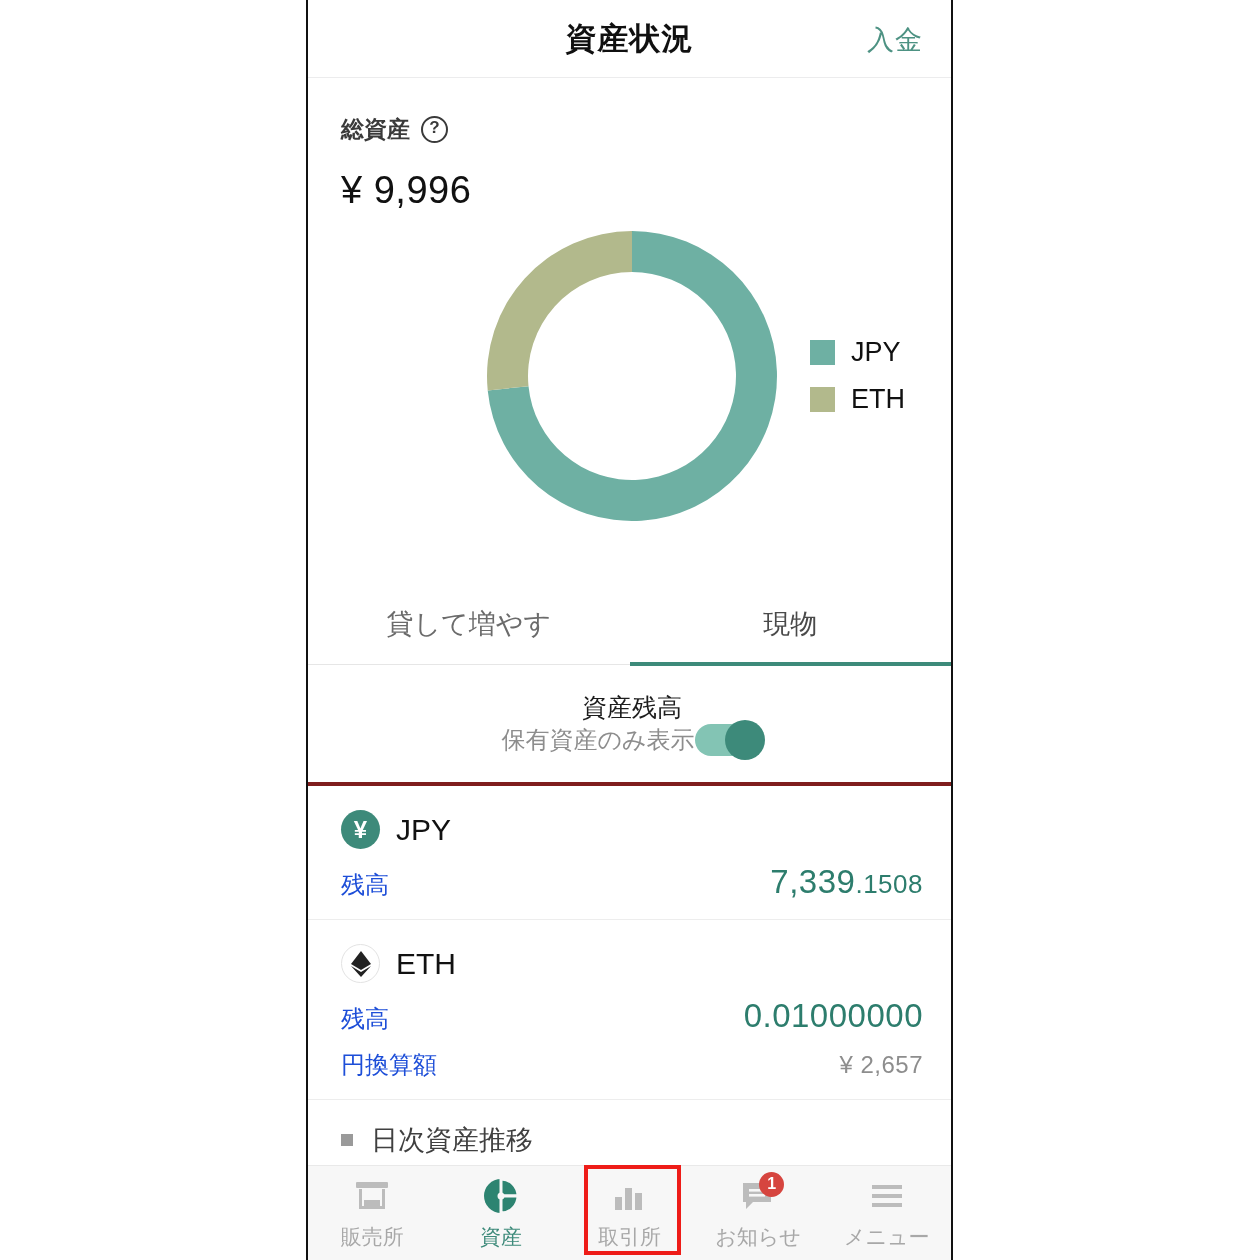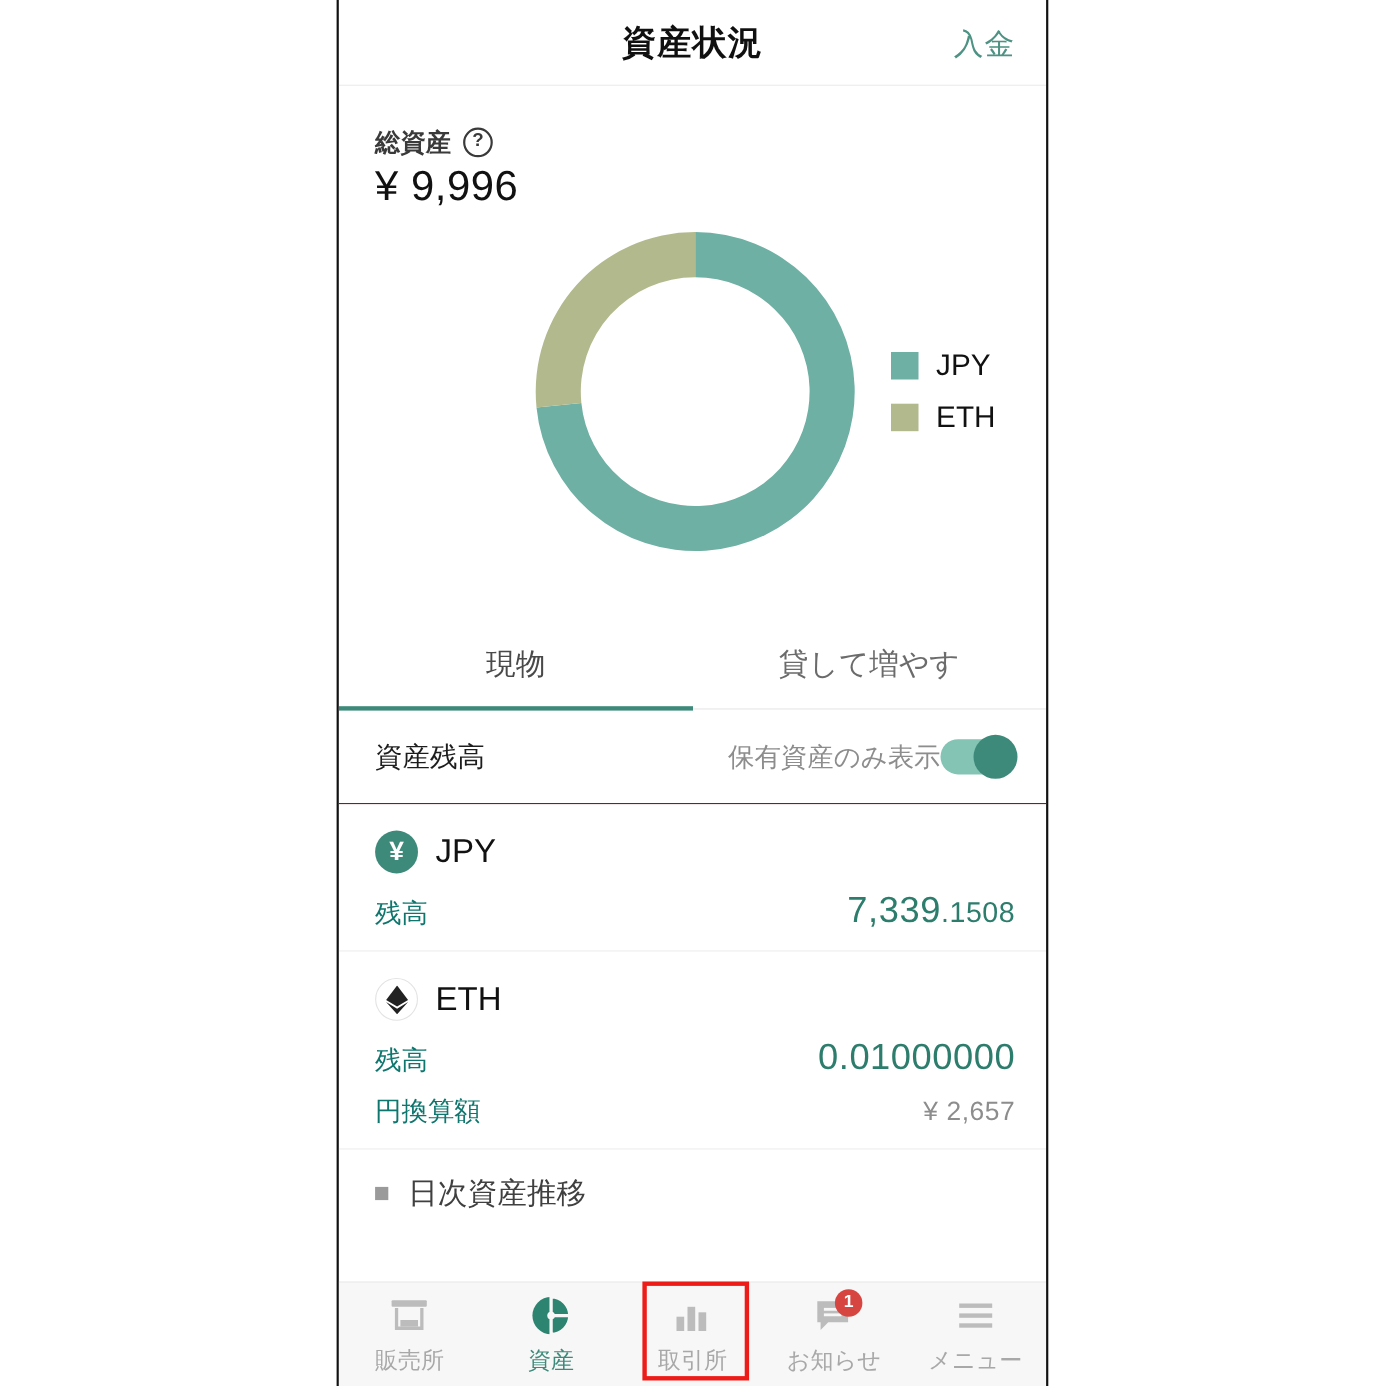--- a/index.html
+++ b/index.html
@@ -83,21 +83,21 @@
     content: "?";
     position: absolute;
     left: 0; right: 0; top: -2px;
     text-align: center;
     font-size: 17px;
     line-height: 23px;
     color: #3a3a3a;
     font-weight: bold;
   }
   .total-value {
-    margin-top: 4px;
+    margin-top: 24px;
     font-size: 38px;
     color: #111111;
     letter-spacing: 0.5px;
   }
 
   
   .chart-area {
     position: relative;
     height: 382px;
   }
@@ -151,21 +151,22 @@
     height: 4px;
     background: #3d8a7a;
   }
 
   
   .balance-header {
     display: flex;
     align-items: center;
     justify-content: space-between;
     padding: 26px 28px 26px 33px;
-    border-bottom: 1px solid #7f1d1d;
+    border-bottom: 4px solid #7f1d1d;
+    flex-direction: column;
   }
   .balance-title {
     font-size: 25px;
     color: #1d1d1d;
   }
   .toggle-group {
     display: flex;
     align-items: center;
   }
   .toggle-label {
@@ -225,21 +226,21 @@
     color: #111111;
   }
   .asset-line {
     display: flex;
     align-items: baseline;
     justify-content: space-between;
     margin-top: 14px;
   }
   .asset-key {
     font-size: 24px;
-    color: #0f766e;
+    color: #1d4ed8;
   }
   .asset-val {
     font-size: 33px;
     color: #2d7d6d;
     letter-spacing: 0.5px;
   }
   .asset-val .frac { font-size: 26px; }
   .asset-val.muted {
     font-size: 24px;
     color: #8d8d8d;
@@ -356,22 +357,22 @@
         <span class="legend-label">JPY</span>
       </div>
       <div class="legend-row">
         <span class="legend-swatch" id="sw1" style="background: rgb(178, 185, 140);"></span>
         <span class="legend-label">ETH</span>
       </div>
     </div>
   </div>
 
   <div class="tabs">
+    <div class="tab">貸して増やす</div>
     <div class="tab active">現物</div>
-    <div class="tab">貸して増やす</div>
   </div>
 
   <div class="balance-header">
     <span class="balance-title">資産残高</span>
     <div class="toggle-group">
       <span class="toggle-label">保有資産のみ表示</span>
       <span class="switch">
           <span class="knob"></span>
         </span>
     </div>

